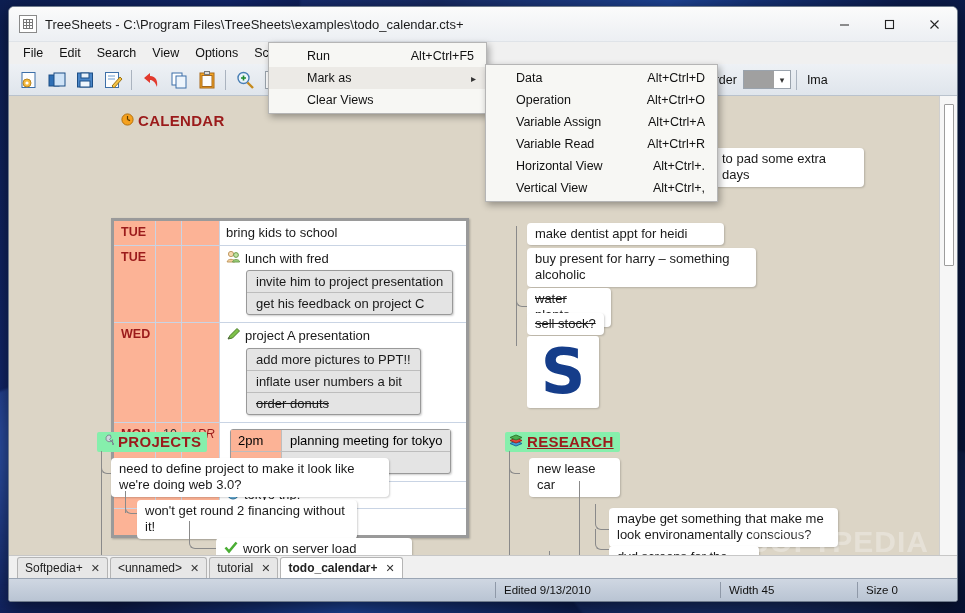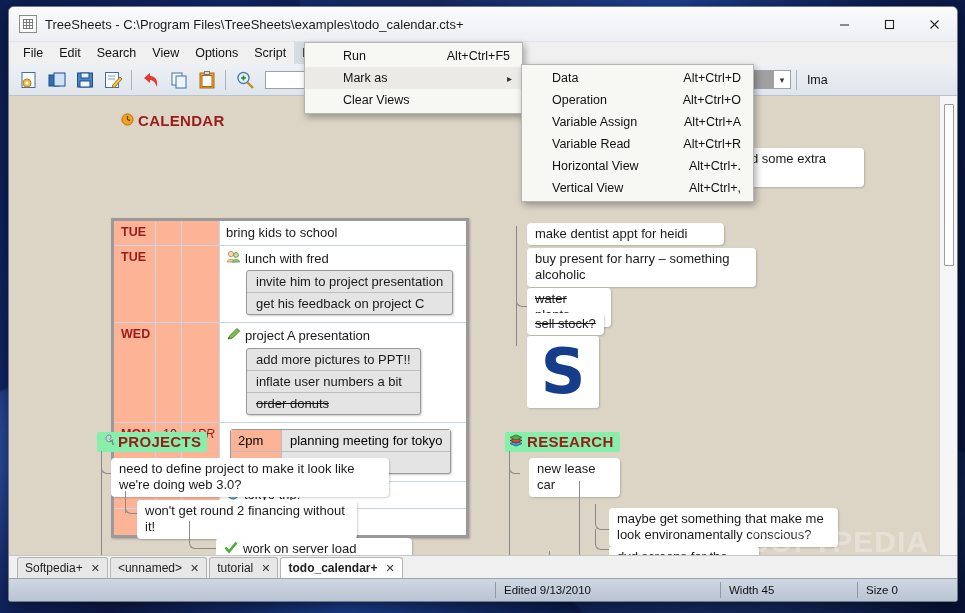--- a/index.html
+++ b/index.html
@@ -172,21 +172,21 @@
   .statusbar{
     height:22px;flex:0 0 22px;display:flex;align-items:center;
     background:linear-gradient(#cfd7e2,#b9c4d3);
     border-top:1px solid #9aa5b4;font-size:11.5px;color:#111;position:relative;
   }
   .sb-cell{padding:0 8px;height:100%;display:flex;align-items:center;}
   .sb-div{width:1px;height:16px;background:#8f99a8;}
   
   .popup{
     position:absolute;background:#f7f7f4;border:1px solid #b5b5b5;
-    box-shadow:2px 3px 7px rgba(0,0,0,.33);z-index:60;padding:2px 0;margin-left:36px;
+    box-shadow:2px 3px 7px rgba(0,0,0,.33);z-index:60;padding:2px 0;
   }
   .popup .mrow{
     display:flex;align-items:center;height:22px;font-size:12.5px;color:#111;white-space:nowrap;
   }
   .popup .mrow.hl{background:#eceae6;}
   .popup .mlabel{padding-left:38px;flex:1;}
   .popup .maccel{padding-right:12px;color:#111;}
   .popup .marrow{padding-right:10px;font-size:10px;color:#333;}
 </style>
 </head>
@@ -481,21 +481,21 @@
       <div class="connector" style="left:180px;top:425px;width:28px;height:27px;"></div>
       <div class="node hasicon" style="left:207px;top:442px;width:196px;">
         <span>
           <svg width="14" height="13" viewBox="0 0 14 13">
               <path d="M1.5 6.5 L5 10.5 L12.5 1.5" fill="none" stroke="#4aad34" stroke-width="2.6"></path>
             </svg>
         </span>
         <span>work on server load balancing</span>
       </div>
 
-      <div class="sec-title badge" style="left:496px;top:336px;">
+      <div class="sec-title badge" style="left:496px;top:336px;text-decoration:underline;">
         <span>
           <svg width="14" height="13" viewBox="0 0 14 13">
               <path d="M1 9.5 L7 7 L13 9.5 L7 12 Z" fill="#3aa0d8" stroke="#1d6c99"></path>
               <path d="M1 6.5 L7 4 L13 6.5 L7 9 Z" fill="#e4453a" stroke="#9c2a22"></path>
               <path d="M1 3.5 L7 1 L13 3.5 L7 6 Z" fill="#4caf50" stroke="#2e7d32"></path>
             </svg>
         </span>
         <span>RESEARCH</span>
       </div>
       <div class="vline" style="left:500px;top:355px;height:110px;"></div>

